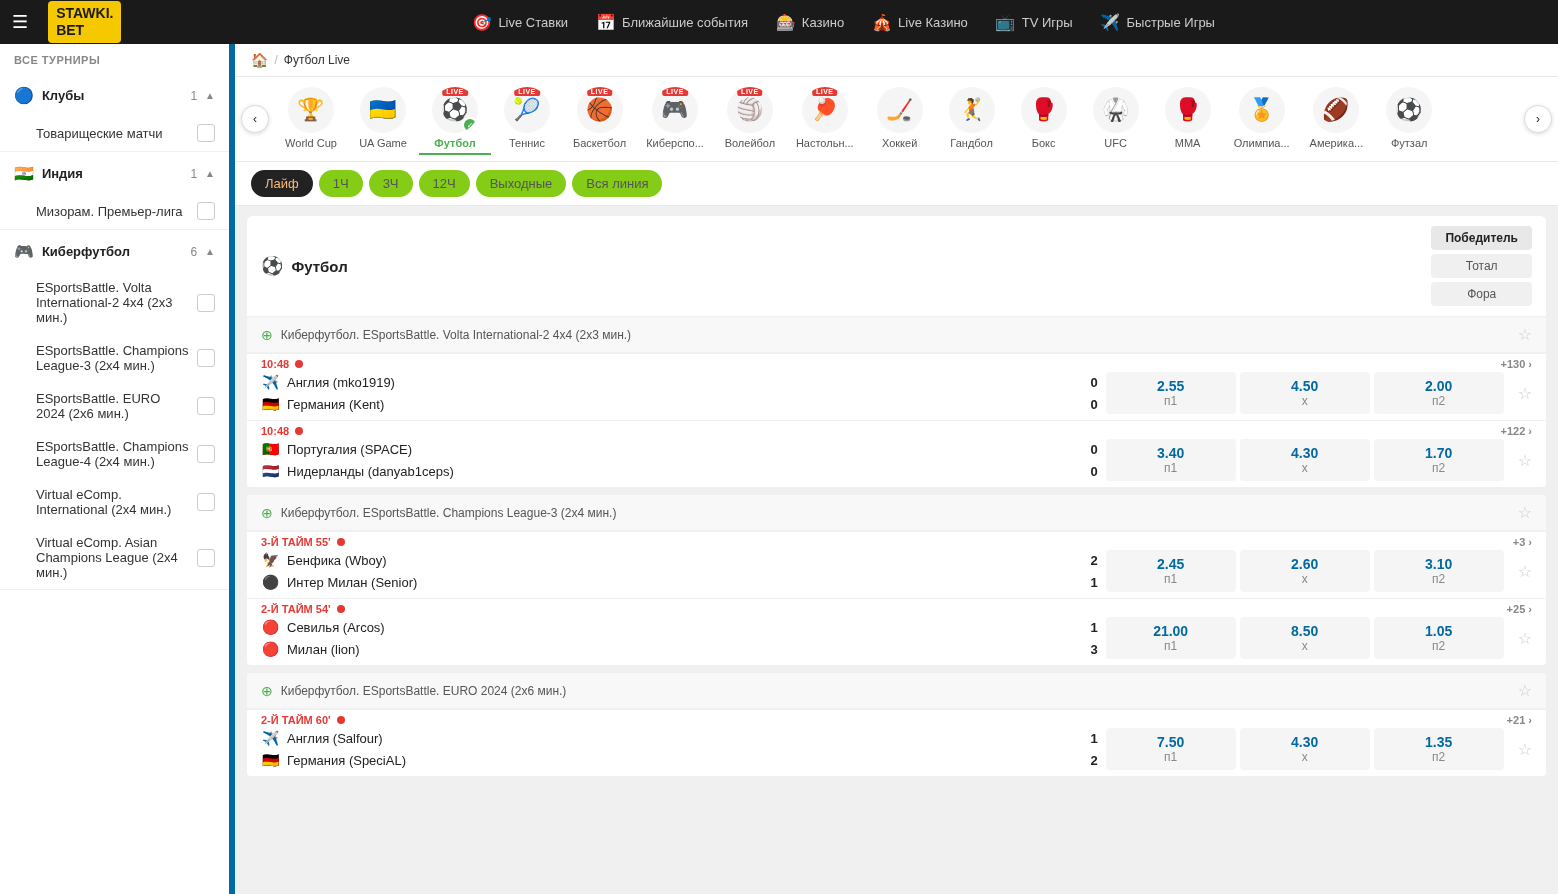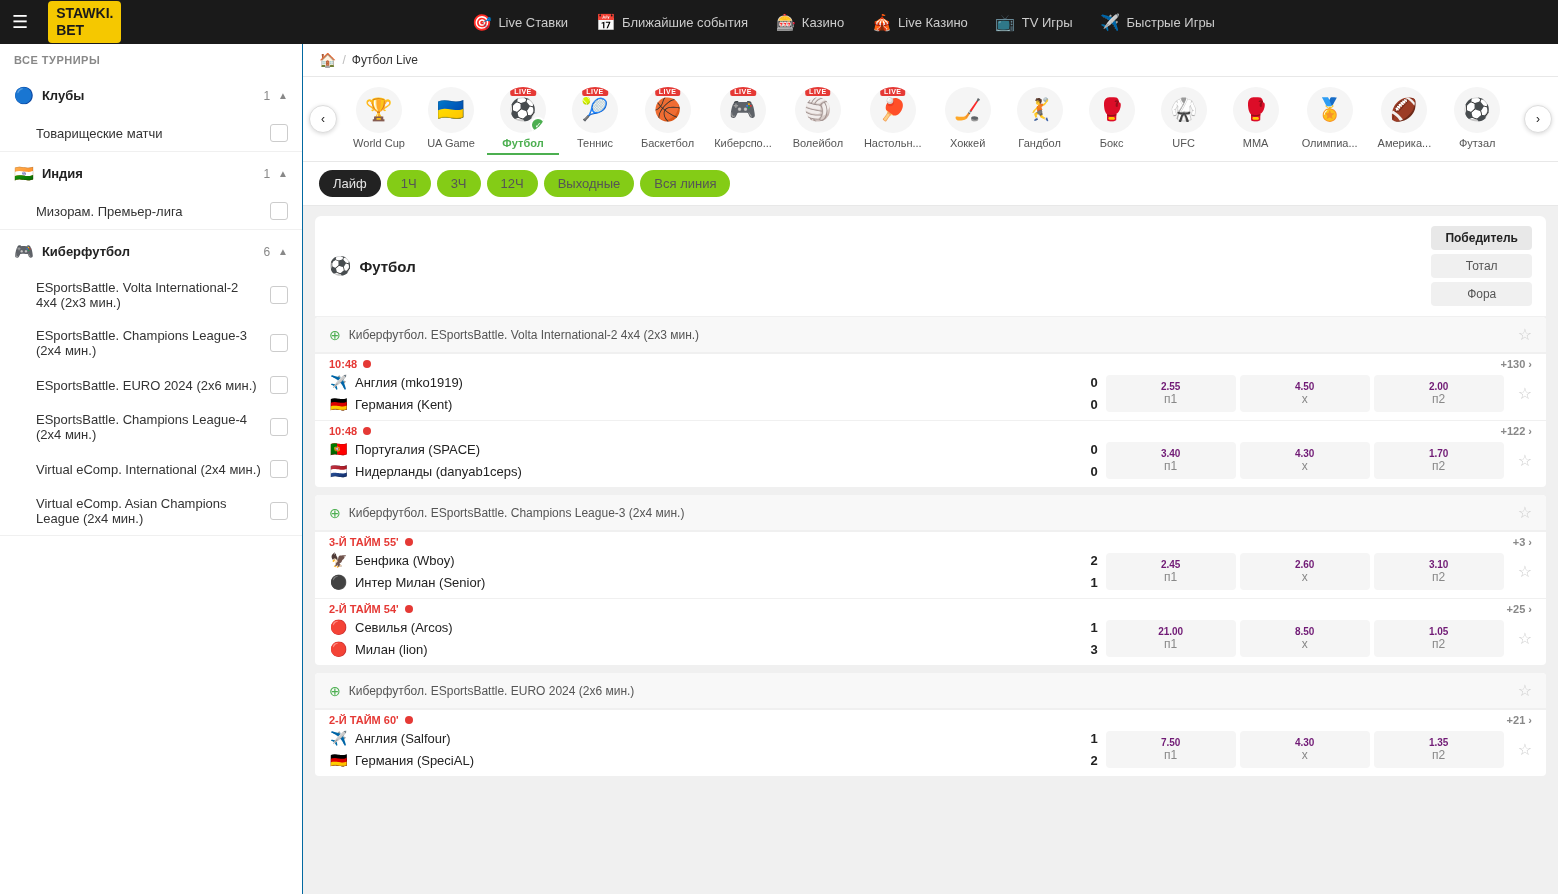--- a/index.html
+++ b/index.html
@@ -27,25 +27,25 @@
     .hamburger { color: #fff; font-size: 18px; cursor: pointer; }
     .header-nav { display: flex; align-items: center; gap: 28px; flex: 1; justify-content: center; }
     .header-nav-item { color: #ccc; font-size: 13px; display: flex; align-items: center; gap: 6px; cursor: pointer; white-space: nowrap; }
     .nav-icon { font-size: 16px; }
 
     
     .layout { display: flex; height: calc(100vh - 44px); }
 
     
     .sidebar {
-      width: 303px;
+      width: 235px;
       background: #fff;
       overflow-y: auto;
       flex-shrink: 0;
-      border-right: 1px solid #0369a1;
+      border-right: 6px solid #0369a1;
     }
     .sidebar-header {
       padding: 10px 14px;
       font-size: 11px;
       color: #888;
       text-transform: uppercase;
       letter-spacing: 0.5px;
       font-weight: 600;
     }
     .sidebar-section {
@@ -182,21 +182,21 @@
       padding: 6px 14px;
       border-radius: 18px;
       font-size: 13px;
       cursor: pointer;
       border: none;
       background: #84cc16;
       color: #555;
     }
     .time-tab.active {
       background: #222;
-      color: #e5e5e5;
+      color: #fdba74;
     }
 
     
     .content { padding: 10px 12px; }
 
     
     .section-header {
       background: #fff;
       border-radius: 6px 6px 0 0;
       padding: 10px 14px;
@@ -268,21 +268,21 @@
       background: #f5f5f5;
       border-radius: 4px;
       display: flex;
       flex-direction: column;
       align-items: center;
       padding: 6px 8px;
       cursor: pointer;
       border: none;
       transition: background 0.15s;
     }
-    .odds-value { font-size: 10px; font-weight: 700; color: #701a75; }
+    .odds-value { font-size: 14px; font-weight: 700; color: #0369a1; }
     .odds-label { font-size: 12px; color: #888; }
     .match-star { margin-left: 6px; color: #ccc; font-size: 16px; cursor: pointer; align-self: center; }
 
     
     @media (max-width: 900px) {
       .sidebar { width: 200px; }
       .odds-btn { width: 90px; }
     }
   </style>
 </head>

